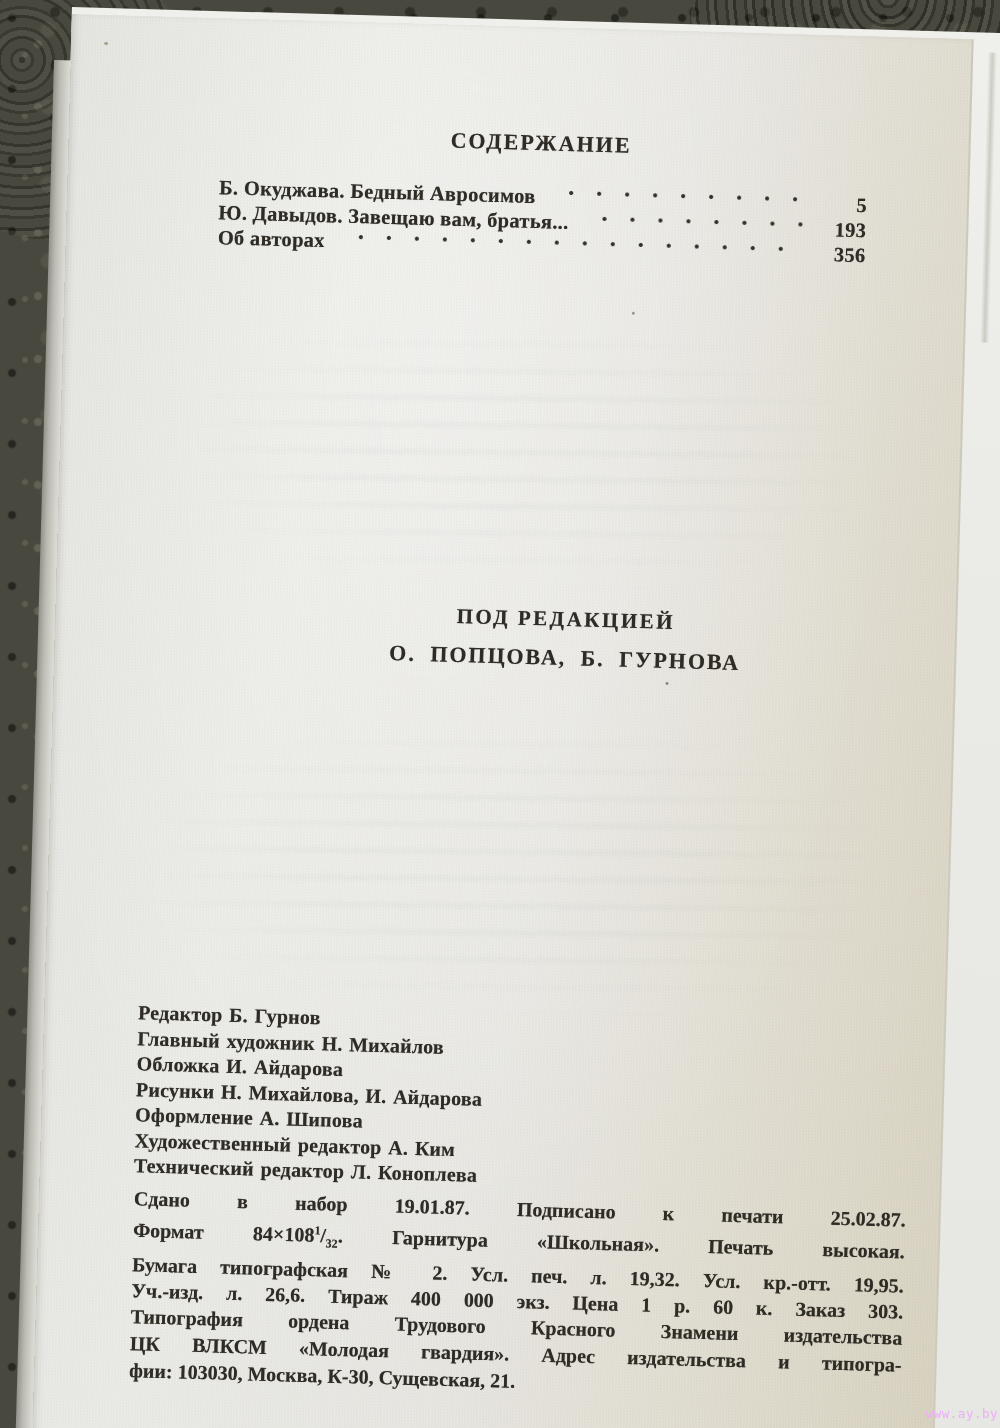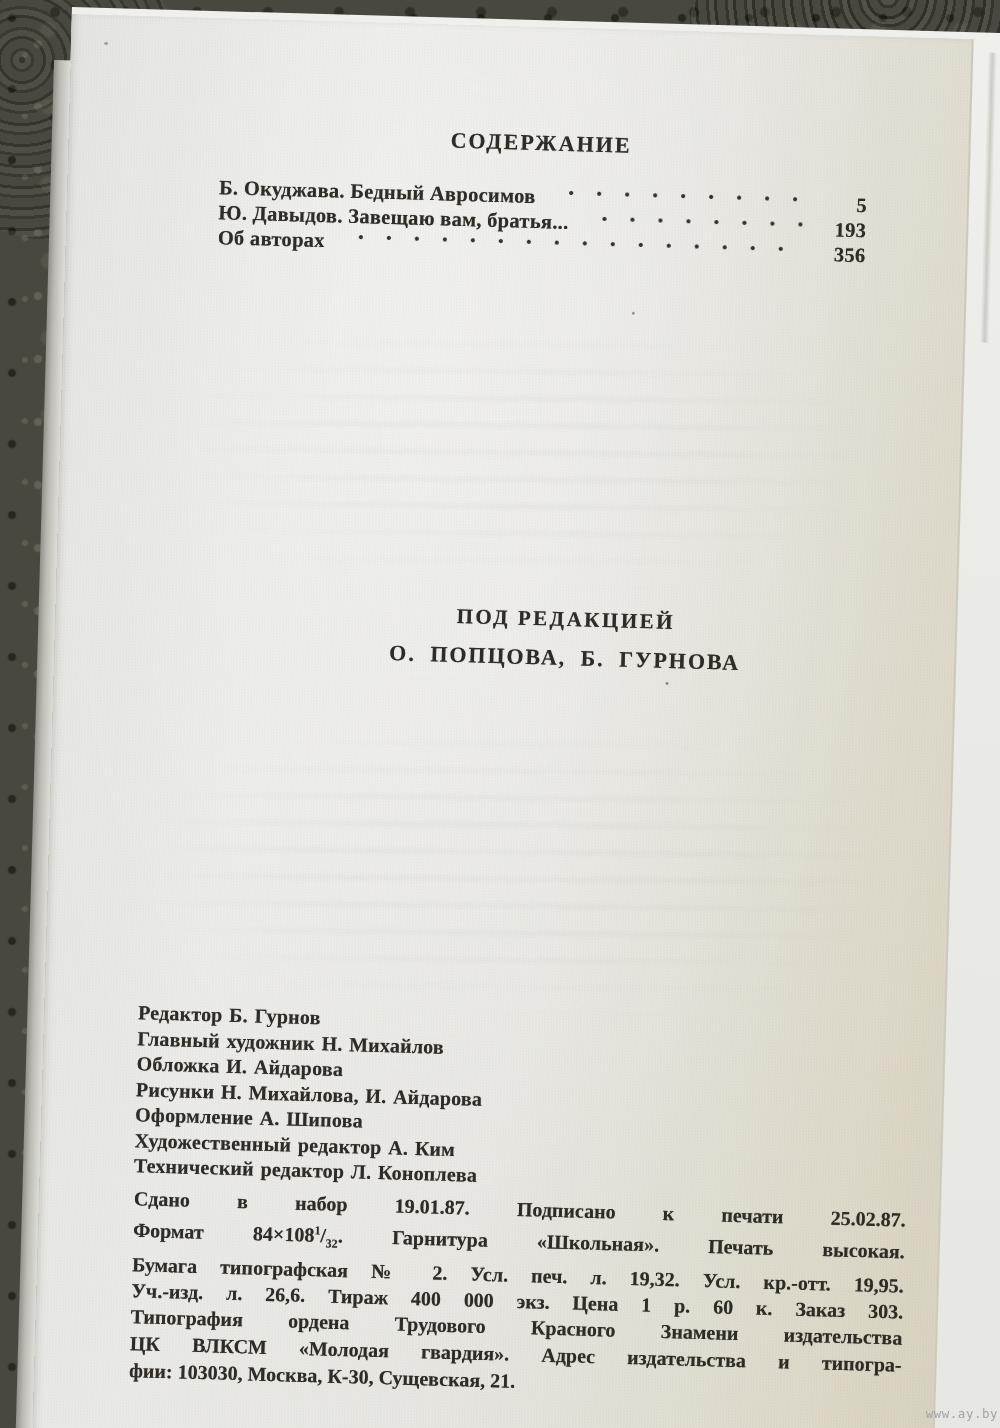--- a/index.html
+++ b/index.html
@@ -130,21 +130,21 @@
     font-size: 20px; line-height: 27px;
   }
   .jline { text-align: justify; text-align-last: justify; }
   .lline { text-align: left; }
   .sup { vertical-align: super; font-size: 0.6em; }
   .sub { vertical-align: sub; font-size: 0.6em; }
 
   .watermark {
     position: absolute; right: 2px; bottom: 7px; z-index: 50;
     font-family: "DejaVu Sans Mono", monospace;
-    font-size: 12.5px; color: #a3a3a3; letter-spacing: 0.5px;
+    font-size: 12.5px; color: #f0abfc; letter-spacing: 0.5px;
   }
 </style>
 </head>
 <body>
 
 <div class="scene">
 
   <div class="carpet"></div>
   <div class="carpet-rings-right"></div>
   <div class="carpet-rings-left"></div>

